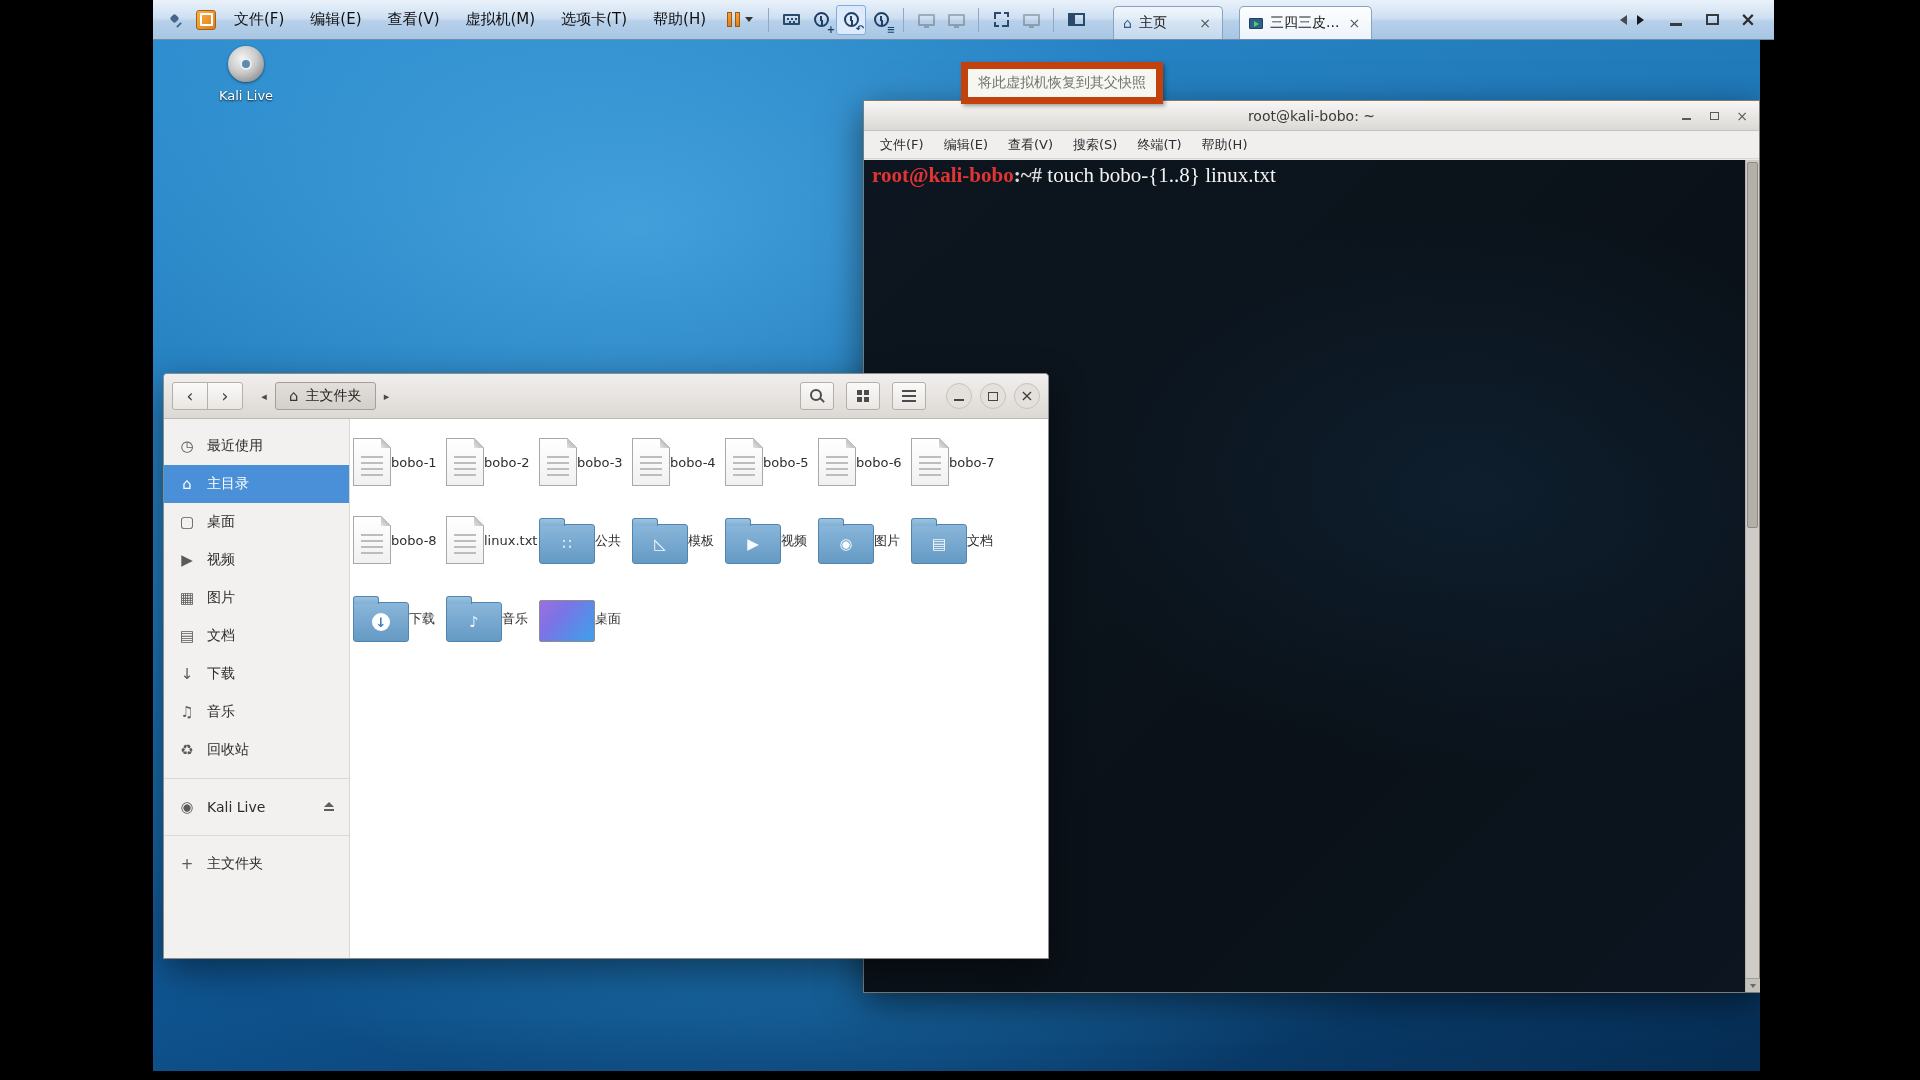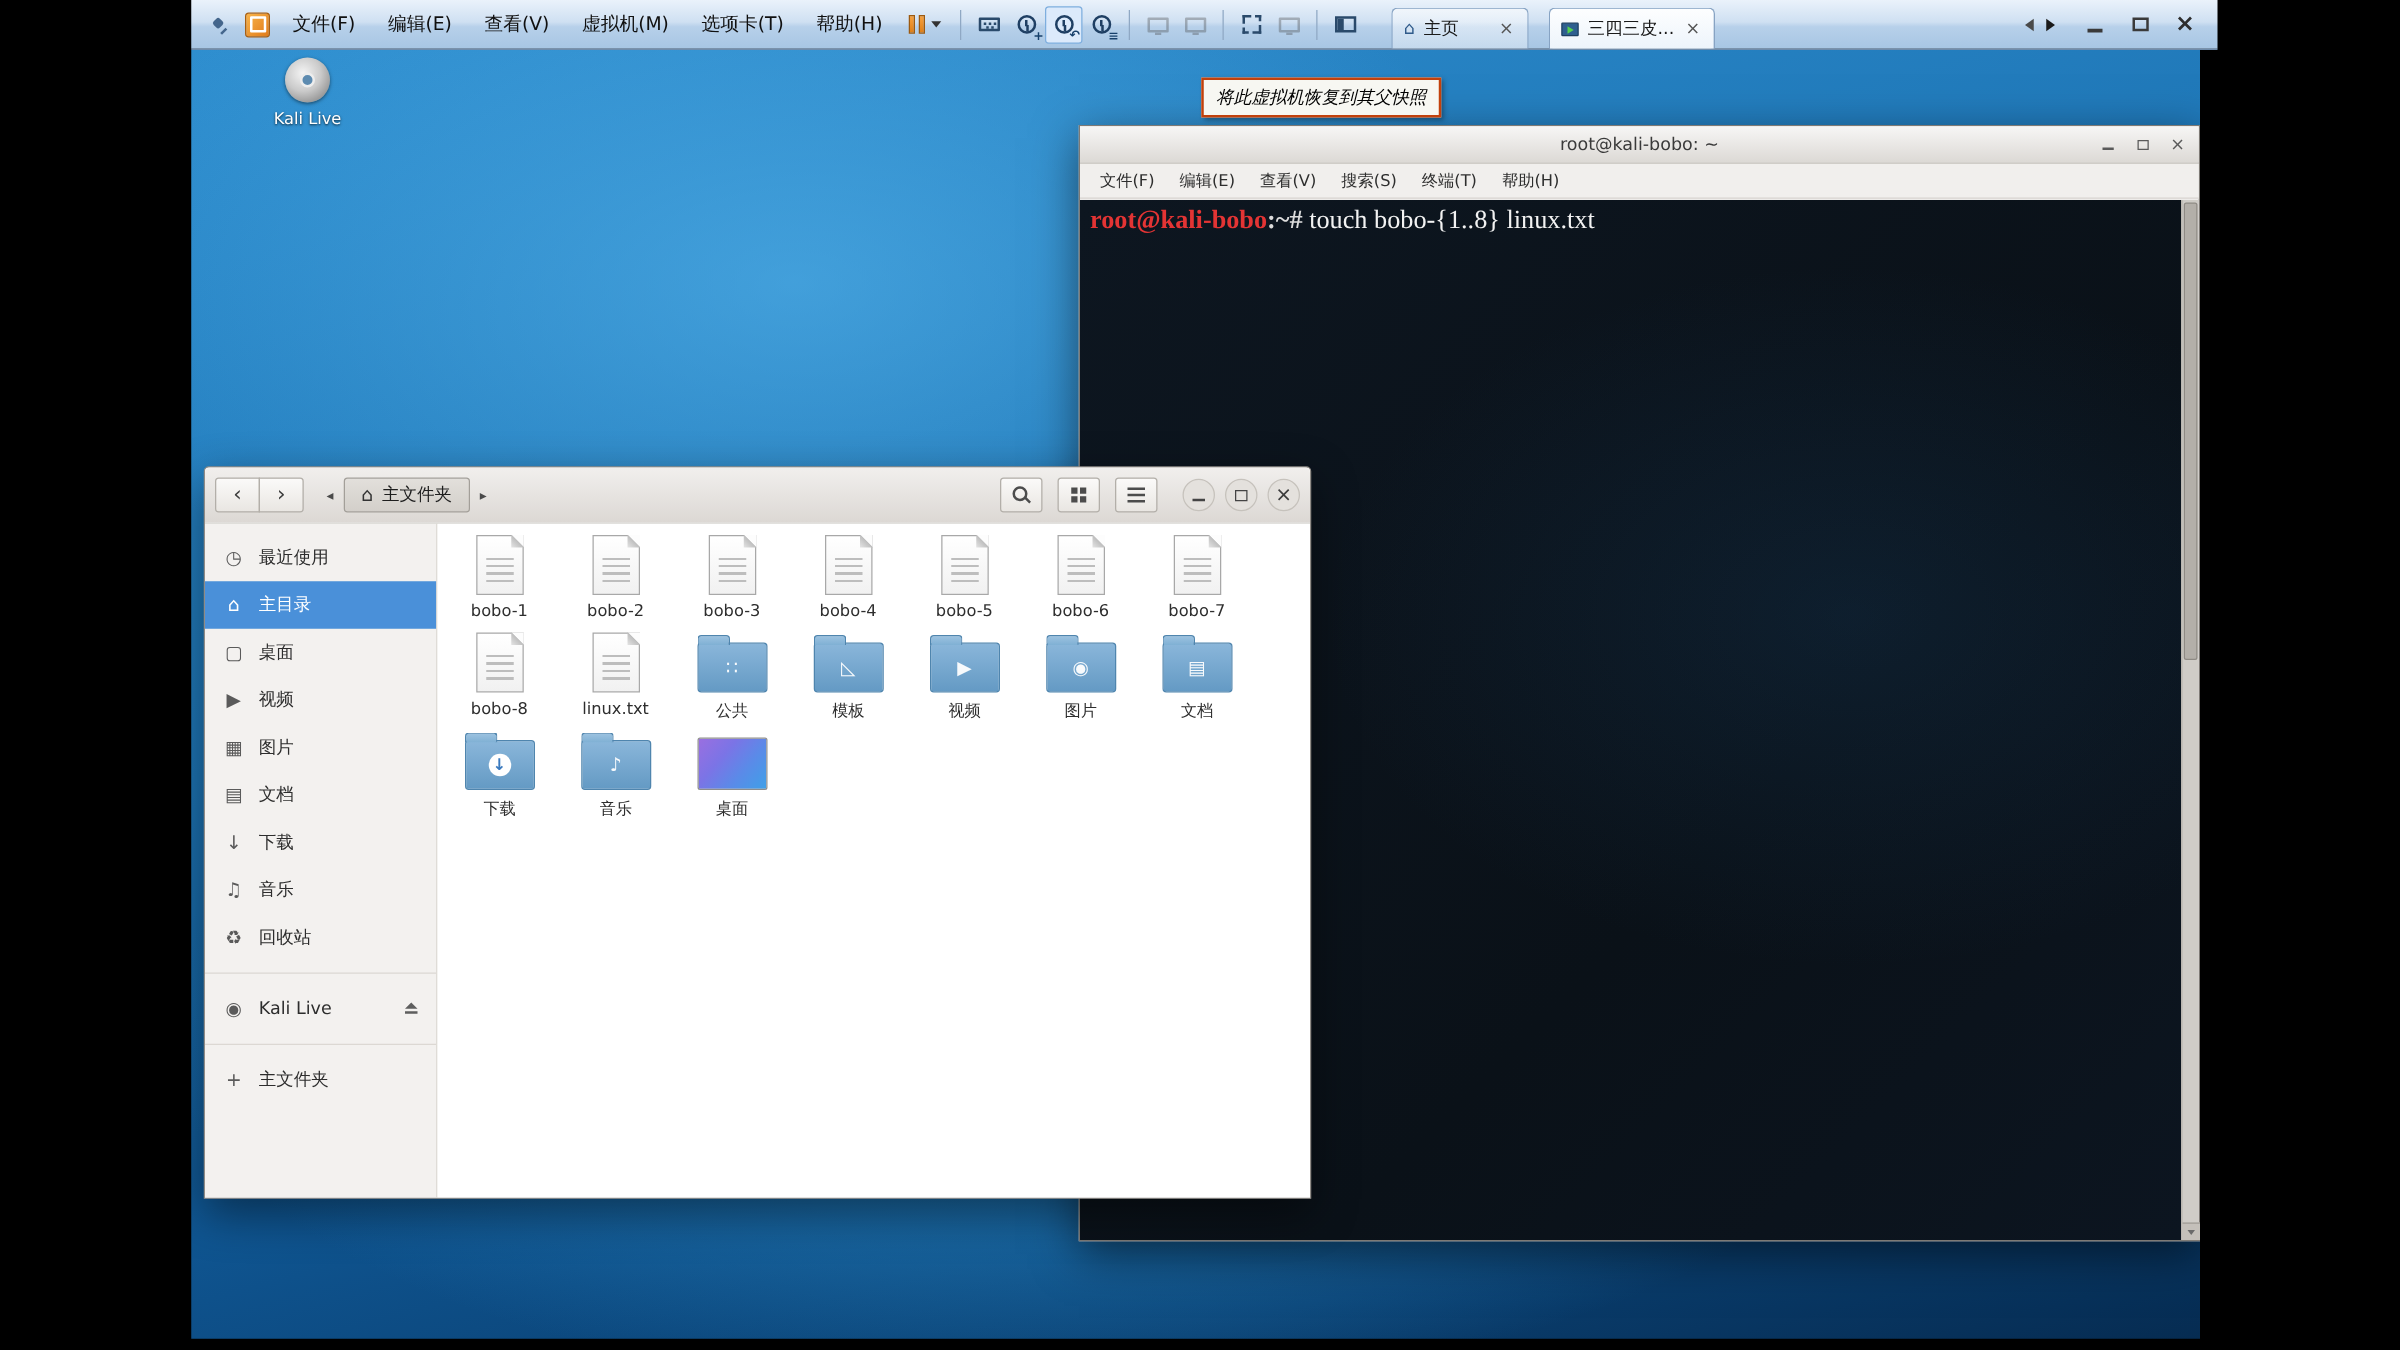--- a/index.html
+++ b/index.html
@@ -62,22 +62,22 @@
   .navarrows { display:flex; gap:10px; margin-left:18px; align-items:center; }
   .arrow-l { width:0; height:0; border-top:5px solid transparent; border-bottom:5px solid transparent; border-right:7px solid #4a4a4a; }
   .arrow-r { width:0; height:0; border-top:5px solid transparent; border-bottom:5px solid transparent; border-left:7px solid #1a1a1a; }
   .wctrls { display:flex; margin-left:14px; }
   .wbtn { width:36px; height:28px; display:grid; place-items:center; }
   .glyph-min { width:12px; height:3px; background:#3a3a3a; margin-top:9px; }
   .glyph-max { width:13px; height:11px; border:2px solid #3a3a3a; }
   .glyph-close { font-size:19px; color:#2e2e2e; font-weight:bold; line-height:1; }
 
   
-  .tooltip { position:absolute; left:808px; top:62px; z-index:60; background:#f7f7f2; border:2px solid #c2410c;
-    padding:5px 10px; font-size:14px; color:#000000; box-shadow:2px 2px 4px rgba(0,0,0,.35); white-space:nowrap;font-style:italic; }
+  .tooltip { position:absolute; left:808px; top:62px; z-index:60; background:#f7f7f2; border:7px solid #c2410c;
+    padding:5px 10px; font-size:14px; color:#737373; box-shadow:2px 2px 4px rgba(0,0,0,.35); white-space:nowrap; }
 
   
   .display { position:absolute; left:0; top:40px; width:1607px; height:1031px; overflow:hidden;
     background:
       radial-gradient(ellipse 900px 500px at 30% 18%, rgba(90,185,240,.55), rgba(0,0,0,0) 65%),
       radial-gradient(ellipse 1000px 420px at 42% 76%, rgba(45,150,215,.75), rgba(0,0,0,0) 70%),
       radial-gradient(ellipse 480px 420px at 58% 52%, rgba(6,22,38,.5), rgba(0,0,0,0) 70%),
       linear-gradient(165deg,#2e8ecf 0%,#1d74b4 40%,#0f5591 65%,#0a3f70 85%,#062c52 100%); }
 
   .desk-icon { position:absolute; left:48px; top:6px; width:90px; text-align:center; }
@@ -148,21 +148,21 @@
   .sitem { height:38px; display:flex; align-items:center; gap:11px; padding:0 14px; font-size:14px; color:#2d2d2d; }
   .sitem.selected { background:#4a90d9; color:#fff; }
   .sitem.selected .sicon { color:#fff; }
   .sicon { width:18px; text-align:center; color:#5a5a5a; font-size:15px; flex:none; line-height:1; }
   .ssep { height:1px; background:#dcd8d3; margin:9px 0; }
   .ejectic { width:12px; height:10px; position:relative; margin-left:auto; }
   .ejectic::before { content:""; position:absolute; left:1px; top:0; border-left:5px solid transparent; border-right:5px solid transparent; border-bottom:5px solid #5e5e5e; }
   .ejectic::after { content:""; position:absolute; left:1px; bottom:1px; width:10px; height:2px; background:#5e5e5e; }
 
   .fmain { flex:1; background:#fff; padding:4px 0 0 3px; display:grid; grid-template-columns:repeat(7,93px); grid-auto-rows:78px; align-content:start; overflow:hidden; }
-  .fitem { width:93px; display:flex; flex-direction:column; align-items:center; }
+  .fitem { width:93px; display:flex; flex-direction:row; align-items:center; }
   .ficonbox { height:58px; display:flex; align-items:center; justify-content:center; }
   .flabel { font-size:13px; color:#2e2e2e; margin-top:1px; max-width:90px; white-space:nowrap; overflow:hidden; text-align:center; }
 
   .page { width:38px; height:48px; background:linear-gradient(#ffffff,#f1f1f1); border:1px solid #a8a8a8; position:relative; }
   .page::before { content:""; position:absolute; top:-1px; right:-1px; width:10px; height:10px;
     background:linear-gradient(225deg,#fdfdfd 45%,#bfbfbf 50%,#e4e4e4); }
   .page::after { content:""; position:absolute; left:7px; right:7px; top:17px; height:22px;
     background:repeating-linear-gradient(#bdbdbd 0 2px,transparent 2px 6px); }
 
   .folder { width:56px; height:40px; position:relative; margin-top:8px; background:linear-gradient(#8ab6da,#649ac4);

